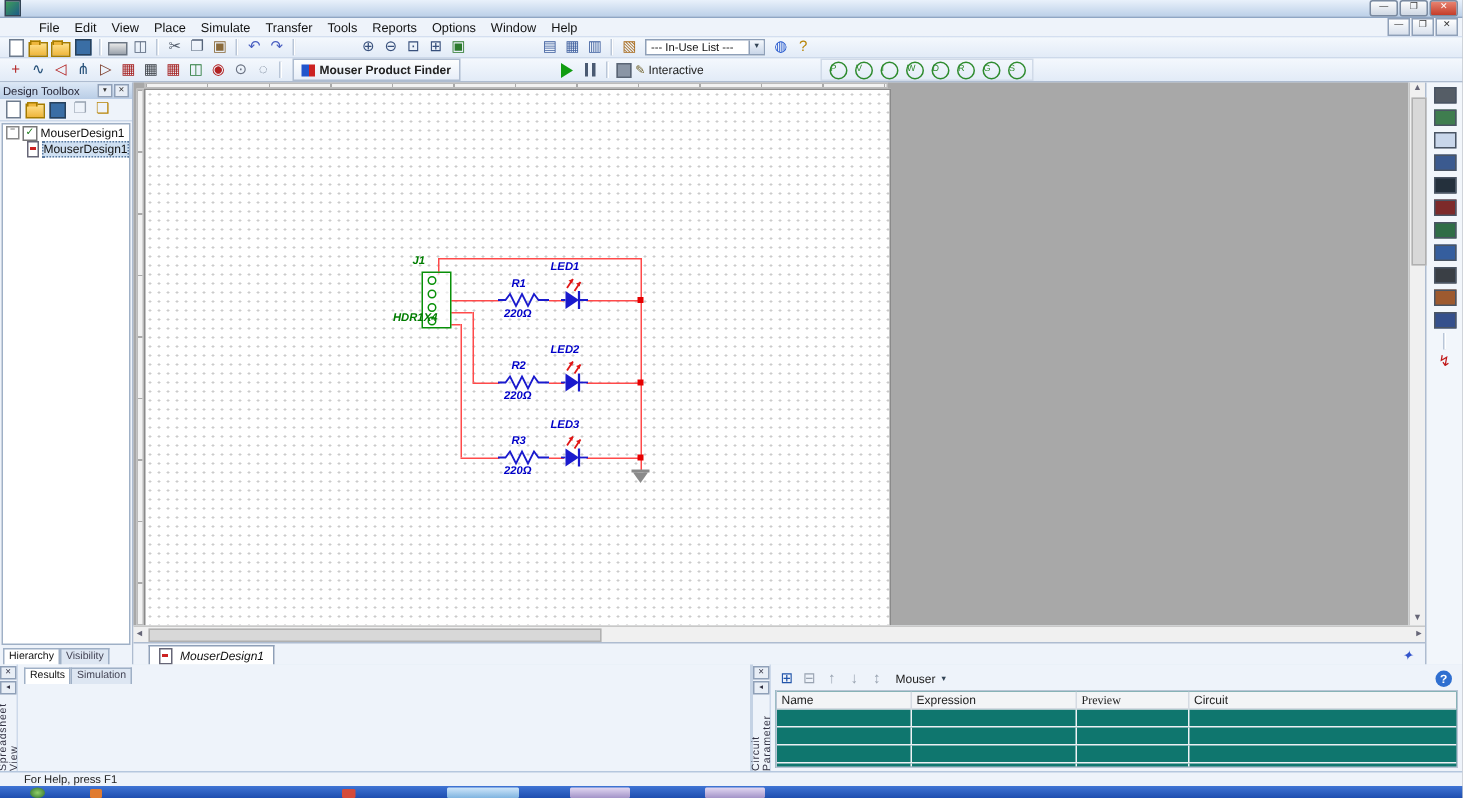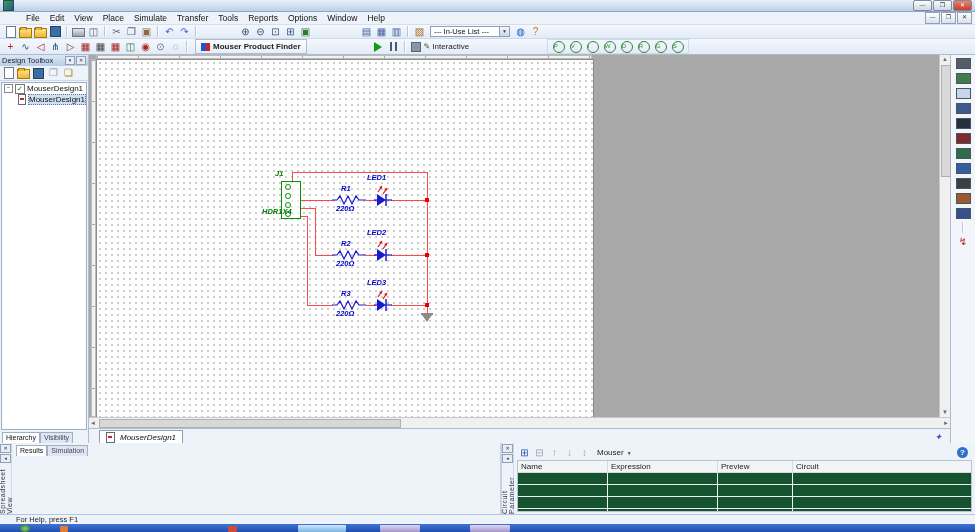--- a/index.html
+++ b/index.html
@@ -108,26 +108,26 @@
   .vlabel{writing-mode:vertical-rl;transform:rotate(180deg);font-size:7px;color:#334;margin-top:2px;letter-spacing:.5px;}
   .ssv{width:490px;display:flex;flex-direction:column;border-right:2px solid #c4d2e4;box-sizing:border-box;}
   .msgbox{flex:1;margin:2px 3px 0 3px;background:#fff;border:1px solid #8fa0b8;padding:3px 0 0 40px;font-size:8px;line-height:11px;overflow:hidden;}
   .ssv-tabs{height:13px;display:flex;align-items:flex-end;padding-left:4px;}
   .cparam{flex:1;display:flex;min-width:0;}
   .cp-body{flex:1;display:flex;flex-direction:column;min-width:0;padding:2px 3px;}
   .cp-toolbar{height:15px;display:flex;align-items:center;gap:1px;}
   .exportbtn{display:flex;align-items:center;gap:3px;font-size:8px;padding:0 4px;height:12px;color:#222;}
   .helpico{margin-left:auto;margin-right:4px;width:11px;height:11px;border-radius:50%;background:#2f6fd0;color:#fff;
            font-size:8px;font-weight:bold;text-align:center;line-height:11px;}
-  .cp-table{flex:1;background:#14532d;border:1px solid #b8c4d4;display:flex;flex-direction:column;overflow:hidden;}
+  .cp-table{flex:1;background:#0f766e;border:1px solid #b8c4d4;display:flex;flex-direction:column;overflow:hidden;}
   .cp-head{display:flex;height:12px;background:#f3f4f6;border-bottom:1px solid #d5dae2;font-size:8px;color:#222;}
   .cp-head span{border-right:1px solid #d5dae2;padding:1px 3px;box-sizing:border-box;}
   .cp-row{display:flex;height:11px;border-bottom:1px solid #eceff3;}
   .cp-row span{border-right:1px solid #f0f2f5;box-sizing:border-box;}
-  .c1{width:90px;} .c2{width:110px;} .c3{width:75px;} .c4{flex:1;border-right:none!important;}
+  .c1{width:90px;} .c2{width:110px;} .c3{width:75px;font-family:Liberation Serif, serif;} .c4{flex:1;border-right:none!important;}
   
   .statusbar{left:0;top:514px;width:975px;height:10px;background:#eef3fa;border-top:1px solid #b5c7de;
              font-size:7.5px;line-height:10px;padding-left:16px;box-sizing:border-box;color:#222;}
   .taskbar{left:0;top:524px;width:975px;height:8px;background:linear-gradient(#3f74d4,#1e4eb0);overflow:hidden;}
 </style>
 </head>
 <body>
 
 <div class="abs titlebar">
   <span class="appicon"></span>

